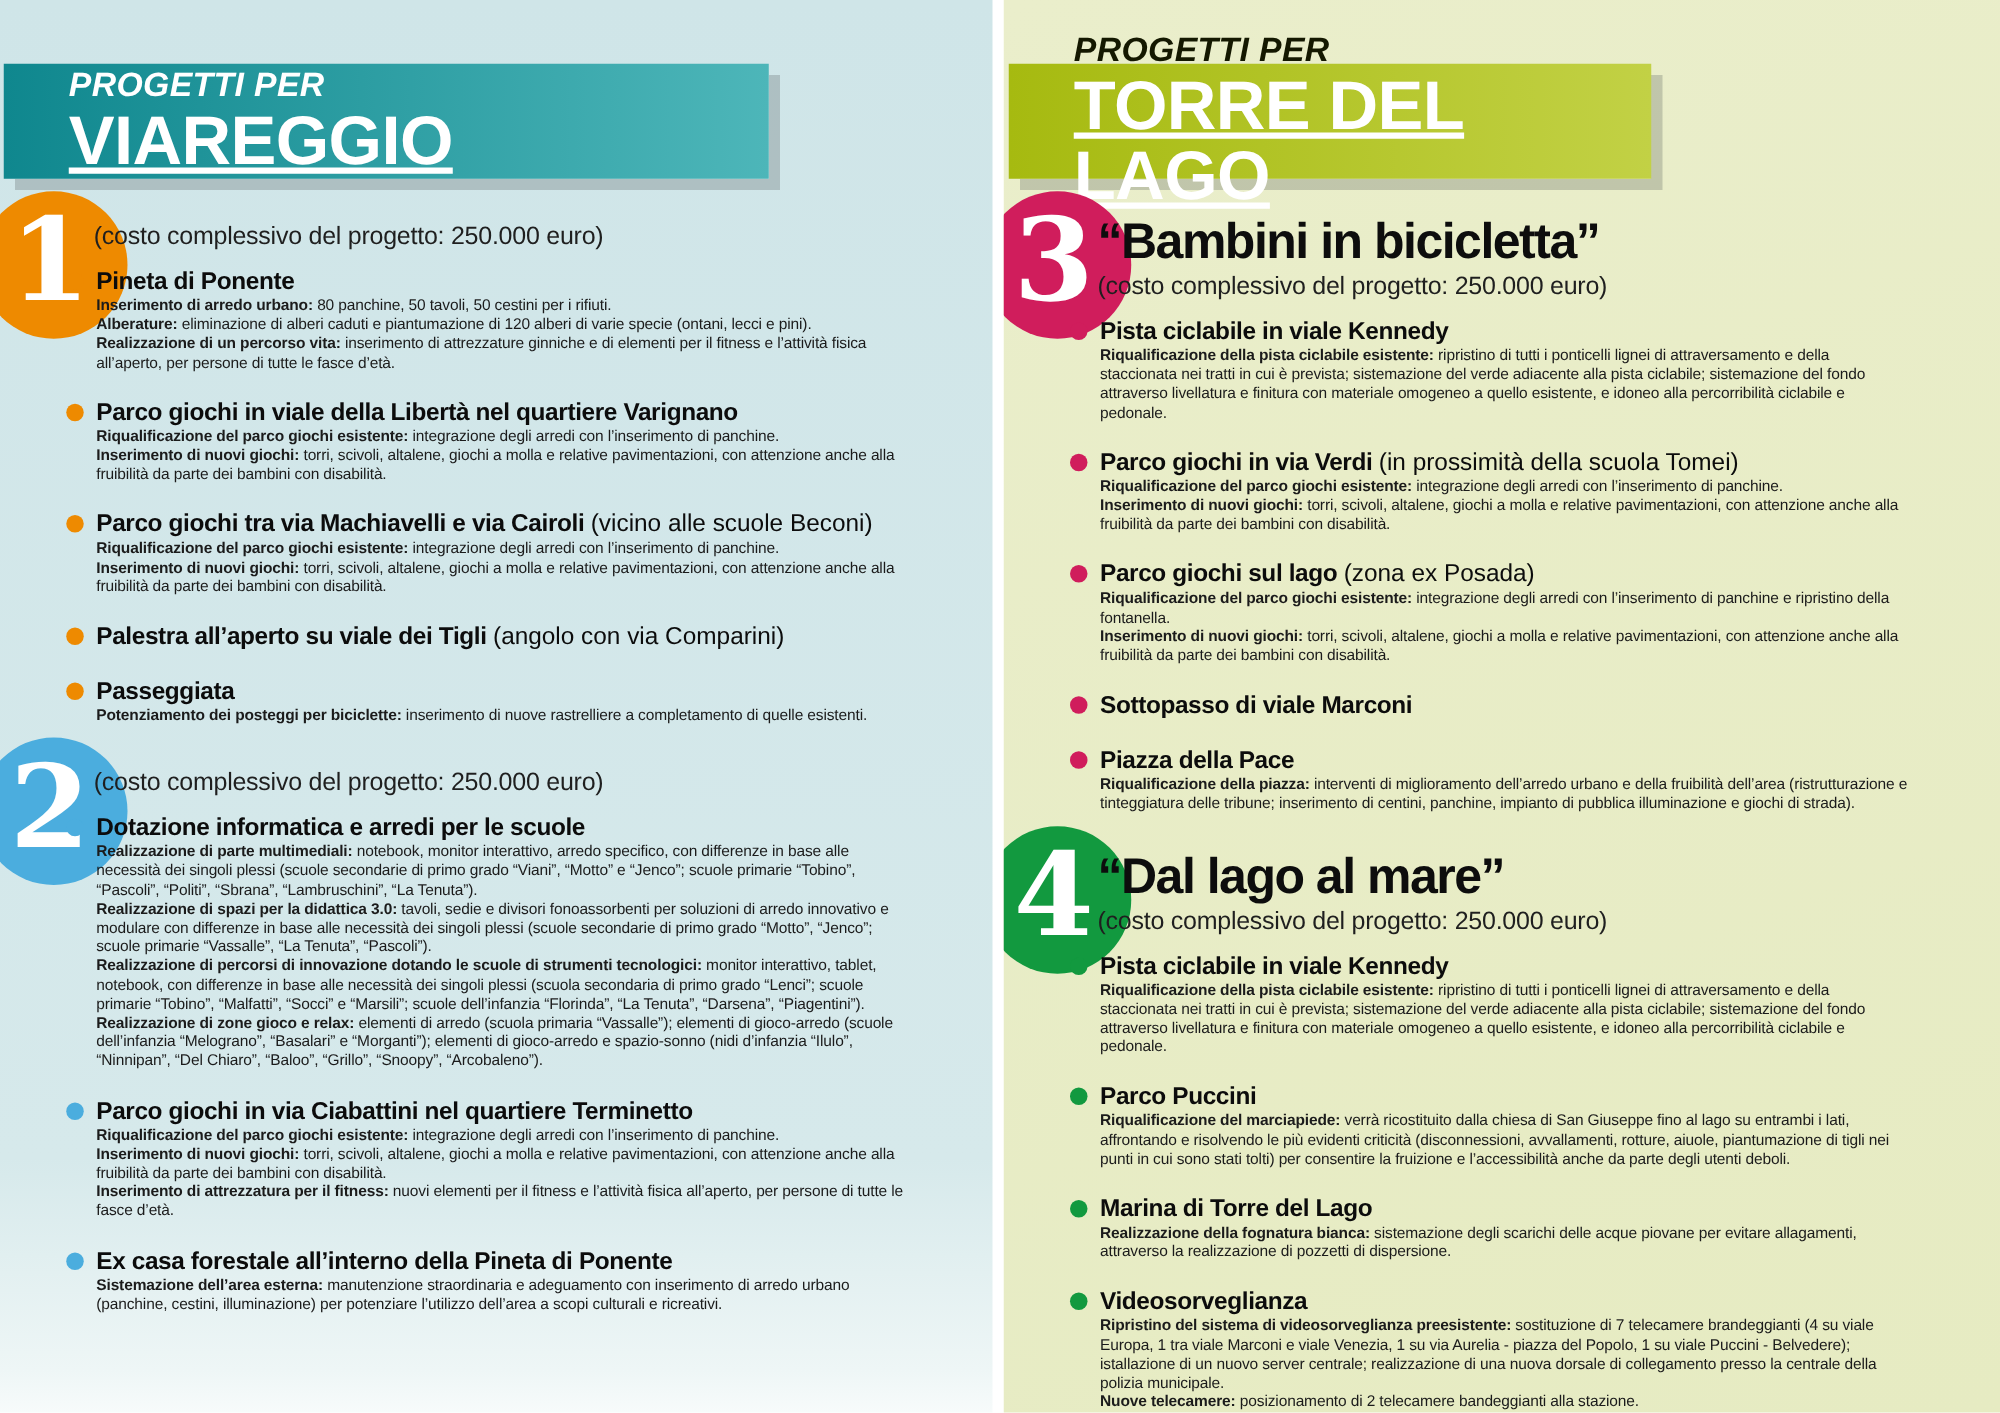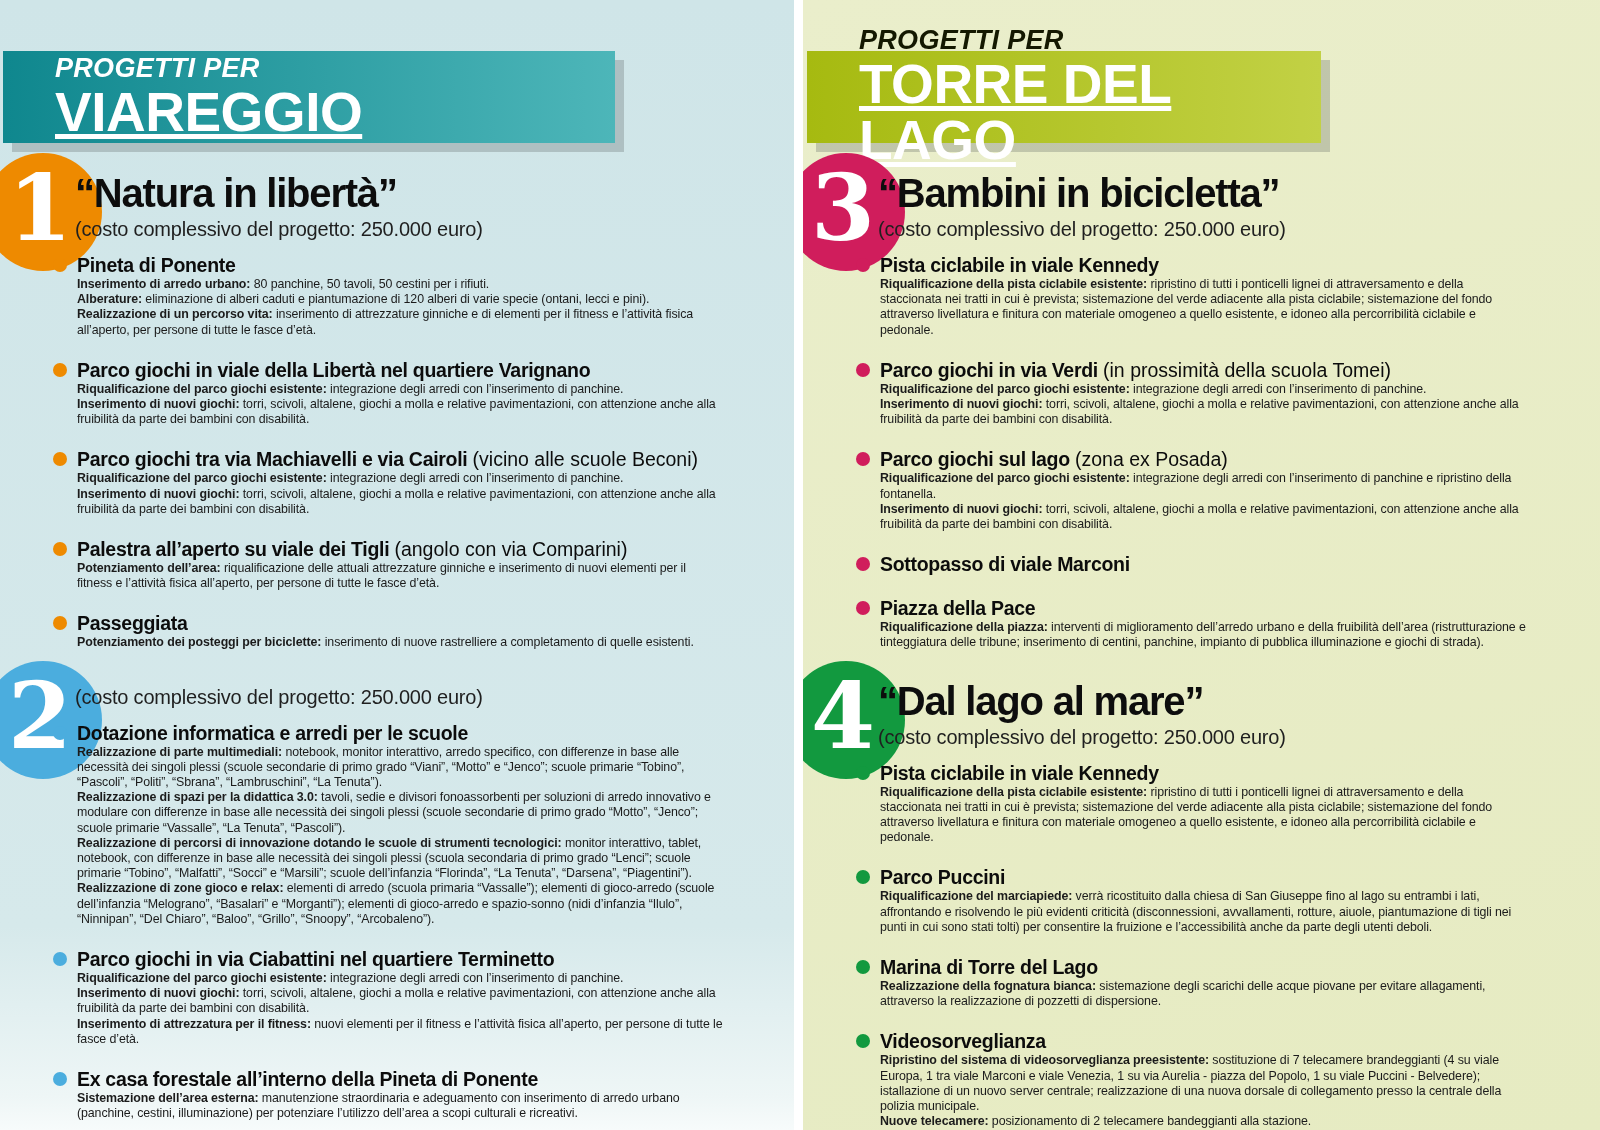--- a/index.html
+++ b/index.html
@@ -51,21 +51,20 @@
   <div class="band">
     <div class="kicker">PROGETTI PER</div>
     <div class="band-title">VIAREGGIO</div>
   </div>
   <div class="sections">
       <section class="project">
         <div class="num-circle" style="background: rgb(238, 138, 0);">
           <span class="num">1</span>
         </div>
         <div class="sec-head">
-          <h2 class="sec-title">“Natura in libertà”</h2>
           <div class="sec-sub">(costo complessivo del progetto: 250.000 euro)</div>
         </div>
         <ul class="items">
           <li class="item">
             <span class="dot" style="background: rgb(238, 138, 0);"></span>
             <h3 class="item-title"><span>Pineta di Ponente</span></h3>
             <p class="para"><b>Inserimento di arredo urbano:</b> <span>80 panchine, 50 tavoli, 50 cestini per i rifiuti.</span></p>
             <p class="para"><b>Alberature:</b> <span>eliminazione di alberi caduti e piantumazione di 120 alberi di varie specie (ontani, lecci e pini).</span></p>
             <p class="para"><b>Realizzazione di un percorso vita:</b> <span>inserimento di attrezzature ginniche e di elementi per il fitness e l’attività fisica all’aperto, per persone di tutte le fasce d’età.</span></p>
           </li>
@@ -77,21 +76,20 @@
           </li>
           <li class="item">
             <span class="dot" style="background: rgb(238, 138, 0);"></span>
             <h3 class="item-title"><span>Parco giochi tra via Machiavelli e via Cairoli</span> <span class="note">(vicino alle scuole Beconi)</span></h3>
             <p class="para"><b>Riqualificazione del parco giochi esistente:</b> <span>integrazione degli arredi con l’inserimento di panchine.</span></p>
             <p class="para"><b>Inserimento di nuovi giochi:</b> <span>torri, scivoli, altalene, giochi a molla e relative pavimentazioni, con attenzione anche alla fruibilità da parte dei bambini con disabilità.</span></p>
           </li>
           <li class="item">
             <span class="dot" style="background: rgb(238, 138, 0);"></span>
             <h3 class="item-title"><span>Palestra all’aperto su viale dei Tigli</span> <span class="note">(angolo con via Comparini)</span></h3>
-            <p class="para"><b>Potenziamento dell’area:</b> <span>riqualificazione delle attuali attrezzature ginniche e inserimento di nuovi elementi per il fitness e l’attività fisica all’aperto, per persone di tutte le fasce d’età.</span></p>
           </li>
           <li class="item">
             <span class="dot" style="background: rgb(238, 138, 0);"></span>
             <h3 class="item-title"><span>Passeggiata</span></h3>
             <p class="para"><b>Potenziamento dei posteggi per biciclette:</b> <span>inserimento di nuove rastrelliere a completamento di quelle esistenti.</span></p>
           </li>
         </ul>
       </section>
       <section class="project">
         <div class="num-circle" style="background: rgb(75, 173, 222);">

